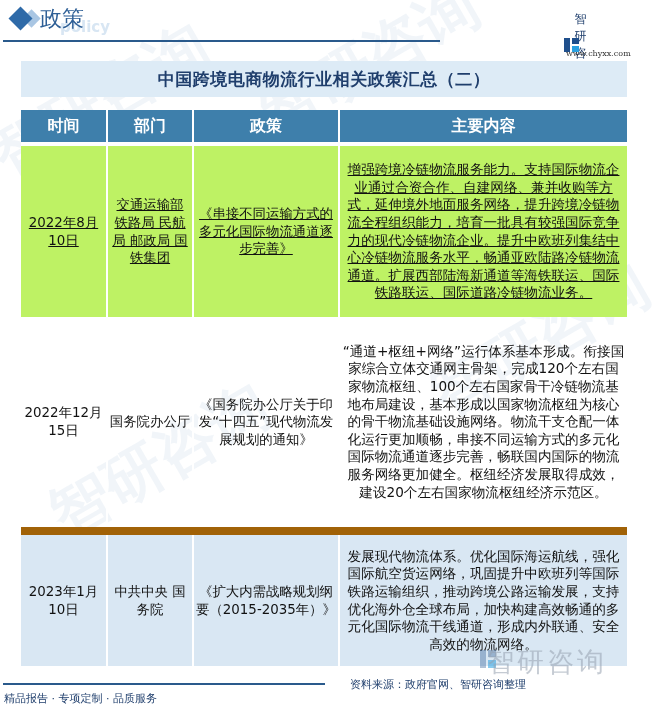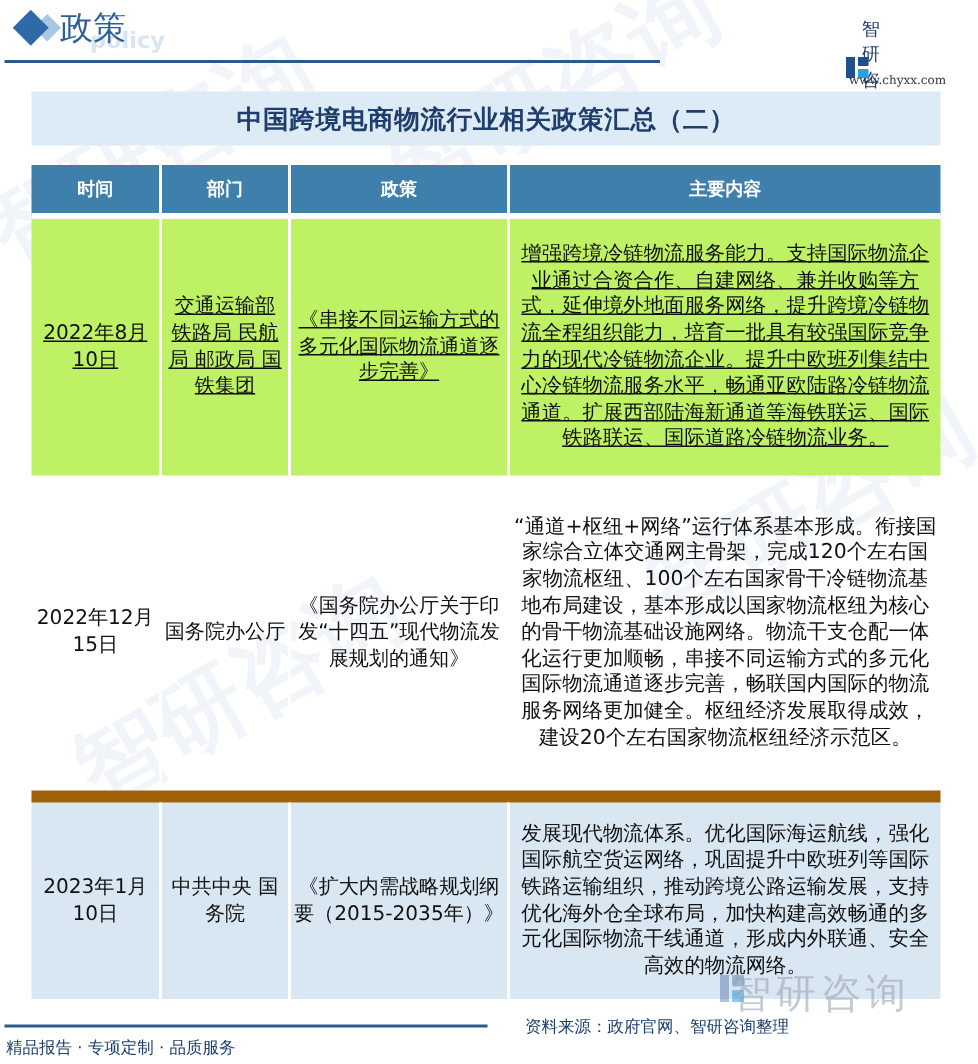--- a/index.html
+++ b/index.html
@@ -23,21 +23,21 @@
   .logo-mark .b { position:absolute; left:8px; top:0; width:7px; height:6px; background:#1f4f8c; }
   .logo-mark .c { position:absolute; left:8px; top:8px; width:7px; height:6px; background:#2aa0e0; }
   .logo-text { font-size: 12px; color: #1f3e6c; font-family: "DejaVu Sans", sans-serif; }
   .logo-url { position: absolute; left: 566px; top: 49px; font-size: 8px; color: #333; font-family: "DejaVu Serif", serif; }
 
   .table-title-bar { position: absolute; left: 21px; top: 61px; width: 606px; height: 36px; background: #ddebf6;
                      display: flex; align-items: center; justify-content: center; }
   .table-title { font-size: 17px; color: #1f3e6c; font-weight: bold; letter-spacing: 0.5px; }
 
   table { position: absolute; left: 21px; top: 110px; width: 606px; border-collapse: collapse; table-layout: fixed; }
-  th { background: #3e7fab; color: #fff; font-size: 12px; font-weight: bold; height: 34px;
+  th { background: #3e7fab; color: #fff; font-size: 16px; font-weight: bold; height: 34px;
        border-right: 2px solid #ffffff; text-align: center; }
   th:last-child { border-right: none; }
   td { font-size: 13.4px; line-height: 17.6px; text-align: center; vertical-align: middle;
        border-right: 2px solid #ffffff; padding: 0 1px; color: #111; font-family: "DejaVu Sans", sans-serif; }
   td:last-child { border-right: none; }
   tr.r1 td { background: #bef264; height: 173px; border-top: 4px solid #fff; text-decoration: underline; }
   tr.r2 td { background: rgba(255,255,255,0.0); height: 214px; }
   tr.r3 td { background: #d9e7f3; height: 135px; border-top: 8px solid #a16207; }
   td.content { font-size: 13.6px; line-height: 17.6px; padding: 0 2px; }
 

